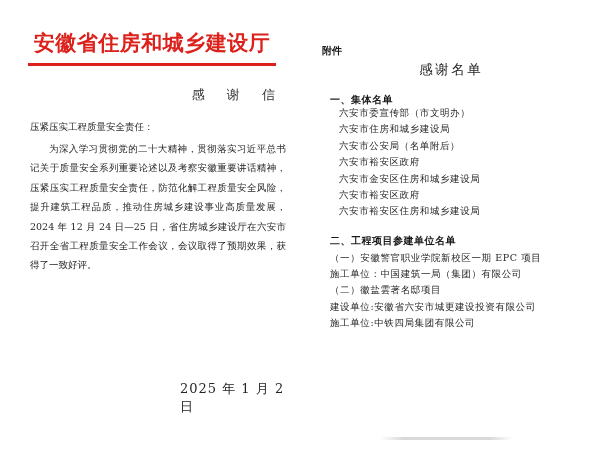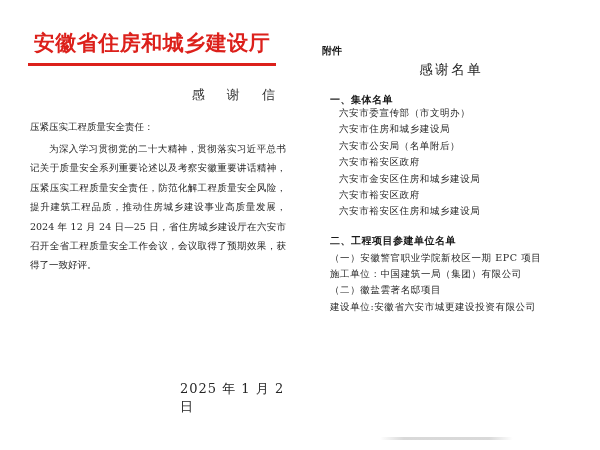--- a/index.html
+++ b/index.html
@@ -113,18 +113,19 @@
       <li>六安市裕安区政府</li>
       <li>六安市裕安区住房和城乡建设局</li>
     </ul>
 
     <div class="sec-heading sec2-heading">二、工程项目参建单位名单</div>
     <ul class="list sec2-list">
       <li>（一）安徽警官职业学院新校区一期 EPC 项目</li>
       <li>施工单位：中国建筑一局（集团）有限公司</li>
       <li>（二）徽盐雲著名邸项目</li>
       <li>建设单位:安徽省六安市城更建设投资有限公司</li>
+      <li>施工单位:中铁四局集团有限公司</li>
     </ul>
 
     <div class="page-shadow"></div>
   </div>
 
 </div>
 
 </body></html>

